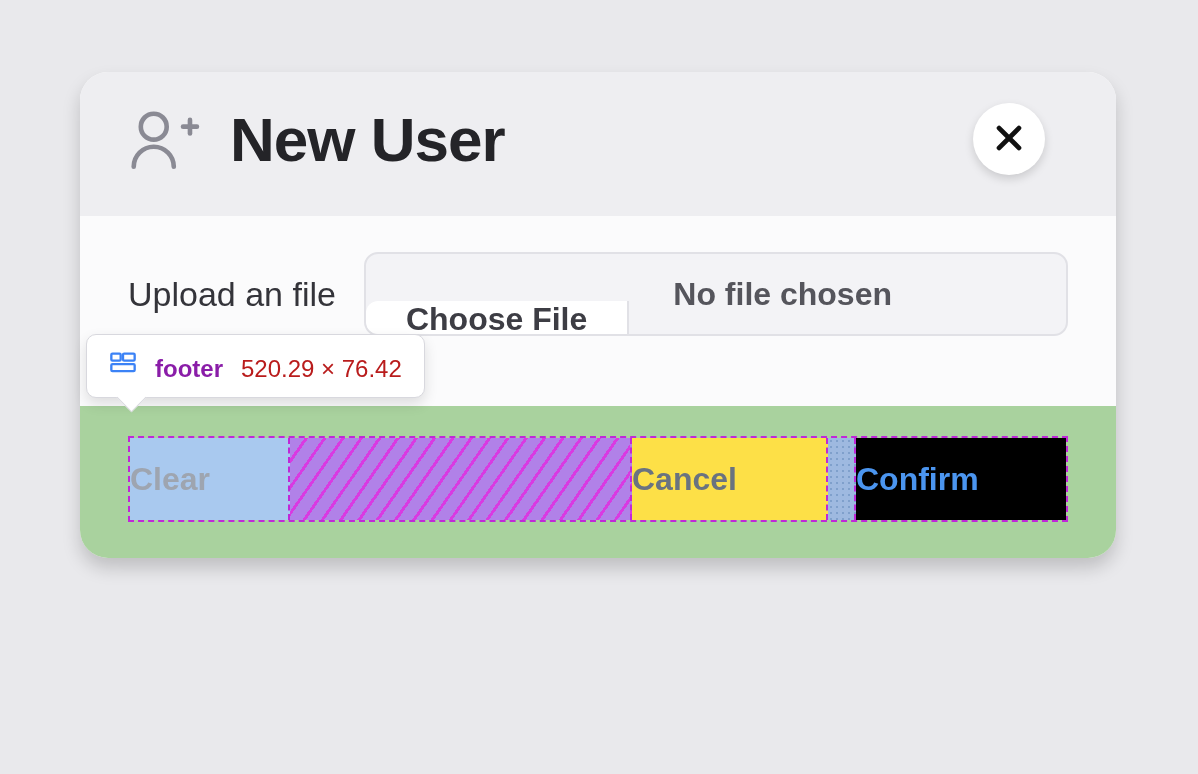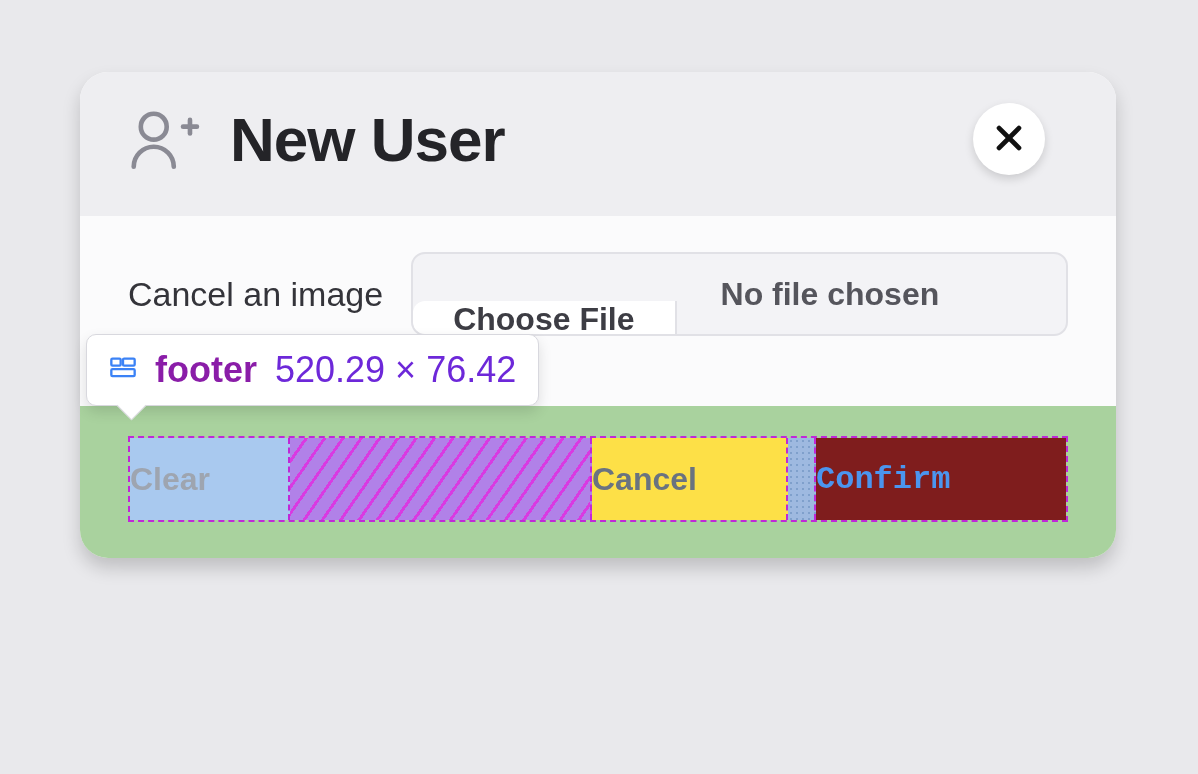--- a/index.html
+++ b/index.html
@@ -139,59 +139,59 @@
   .slot-clear    { width: 160px; background: #a9c9ef; }
   .slot-gap      { flex: 1;
                    background: repeating-linear-gradient(125deg,
                       #b181e8 0px, #b181e8 12px,
                       #d93ae2 12px, #d93ae2 15px);
                  }
   .slot-cancel   { width: 196px; background: #fde047; }
   .slot-margin   { width: 28px;  background: #9eb9e0;
                    background-image: radial-gradient(#7fa0cc 1px, transparent 1px);
                    background-size: 6px 6px; }
-  .slot-confirm  { width: 250px; background: #7f1d1d; font-family: Liberation Mono, monospace; }
+  .slot-confirm  { width: 210px; background: #000000; }
 
   .footer-btn-text {
     font-size: 32px;
     font-weight: 700;
   }
   .clr-clear   { color: #9ea5b0; }
   .clr-cancel  { color: #6a7380; }
   .clr-confirm { color: #4b95ef; }
 
   
   .devtip {
     position: absolute;
     left: 6px;
     top: -72px;
     background: #ffffff;
     border: 1px solid #d8d8de;
     border-radius: 10px;
     box-shadow: 0 6px 14px rgba(0,0,0,0.12);
     padding: 14px 22px;
     display: flex;
-    align-items: flex-start;
+    align-items: flex-end;
     gap: 18px;
-    font-size: 36px;
+    font-size: 24px;
   }
   .devtip::after {
     content: "";
     position: absolute;
     left: 34px;
     bottom: -11px;
     width: 20px; height: 20px;
     background: #ffffff;
     border-right: 1px solid #d8d8de;
     border-bottom: 1px solid #d8d8de;
     transform: rotate(45deg);
   }
   .devtip-icon { color: #3b82f6; }
   .devtip-name { color: #8a1da8; font-weight: 700; }
-  .devtip-dims { color: #6d28d9; }
+  .devtip-dims { color: #b91c1c; }
 </style>
 </head>
 <body>
 
 <div class="dialog">
 
   <div class="dialog-header">
     <div class="header-left">
       <span class="user-plus-icon">
         <svg viewBox="0 0 24 24" width="74" height="74" fill="none" stroke="currentColor" stroke-width="1.5" stroke-linecap="round" stroke-linejoin="round">
@@ -208,21 +208,21 @@
         <svg viewBox="0 0 24 24" fill="none" stroke="#111" stroke-width="3.4" stroke-linecap="round">
           <line x1="5" y1="5" x2="19" y2="19"></line>
           <line x1="19" y1="5" x2="5" y2="19"></line>
         </svg>
       </span>
     </button>
   </div>
 
   <div class="dialog-body">
     <div class="upload-row">
-      <span class="upload-label">Cancel an image</span>
+      <span class="upload-label">Upload an file</span>
       <div class="file-picker">
         <button class="choose-file">Choose File</button>
         <span class="file-status">No file chosen</span>
       </div>
     </div>
   </div>
 
   <div class="dialog-footer">
 
     <div class="devtip">

